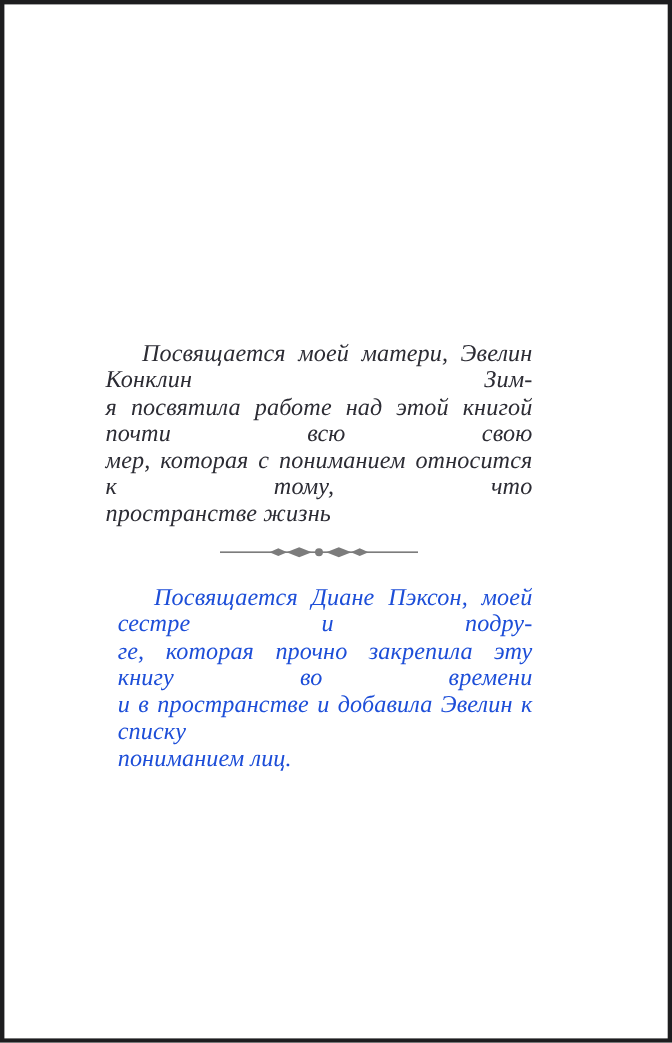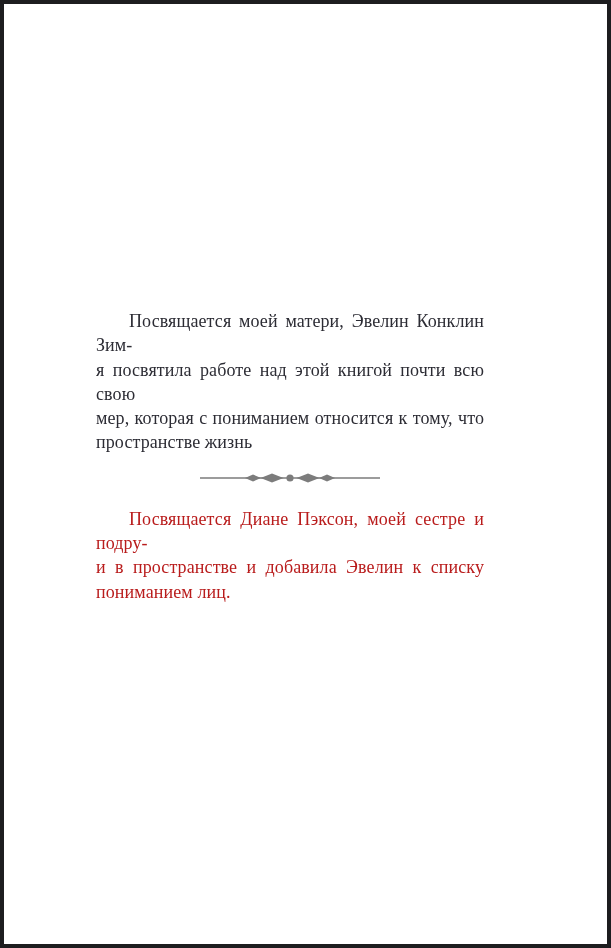--- a/index.html
+++ b/index.html
@@ -17,21 +17,22 @@
     overflow: hidden;
     font-family: "Liberation Serif", "DejaVu Serif", serif;
   }
   .content {
     position: absolute;
     left: 92px;   
     top: 305px;   
     width: 388px;
   }
   .para {
-    font-size: 18px;
+    font-style: italic;
+    font-size: 22px;
     line-height: 24.3px;
     color: #2c2c34;
     letter-spacing: 0.1px;
   }
   .para .line {
     text-align: justify;
   }
   .para .line.jl {
     text-align-last: justify;
   }
@@ -68,20 +69,21 @@
           <rect x="0" y="6.25" width="180" height="1.5"></rect>
           <polygon points="45,7 53,3.5 61,7 53,10.5"></polygon>
           <polygon points="60.5,7 72,2.4 83.5,7 72,11.6"></polygon>
           <circle cx="90" cy="7" r="3.6"></circle>
           <polygon points="96.5,7 108,2.4 119.5,7 108,11.6"></polygon>
           <polygon points="119,7 127,3.5 135,7 127,10.5"></polygon>
         </g>
       </svg>
     </div>
 
-    <div class="para" style="color: #b91c1c;">
+    <div class="para" style="color: #1d4ed8; margin-left: 11px;">
         <div class="line first jl">Посвящается Диане Пэксон, моей сестре и подру-</div>
+        <div class="line jl">ге, которая прочно закрепила эту книгу во времени</div>
         <div class="line jl">и в пространстве и добавила Эвелин к списку</div>
         <div class="line">пониманием лиц.</div>
       </div>
 
   </div>
 </div>
 
 </body></html>

